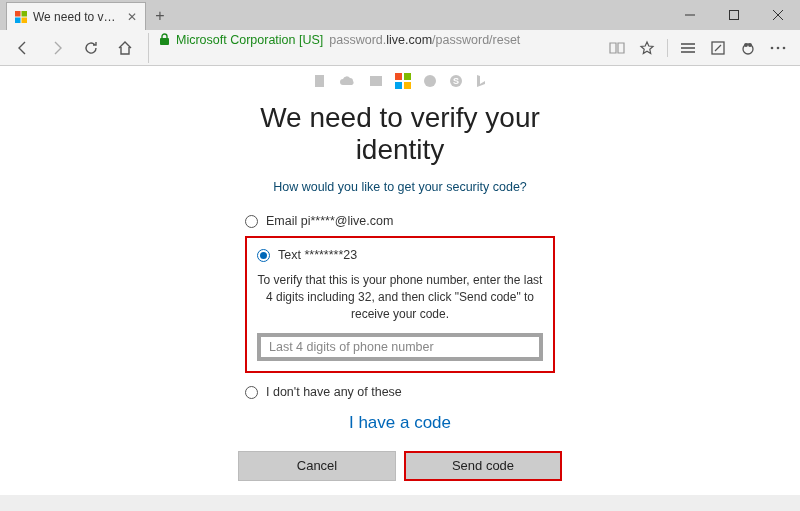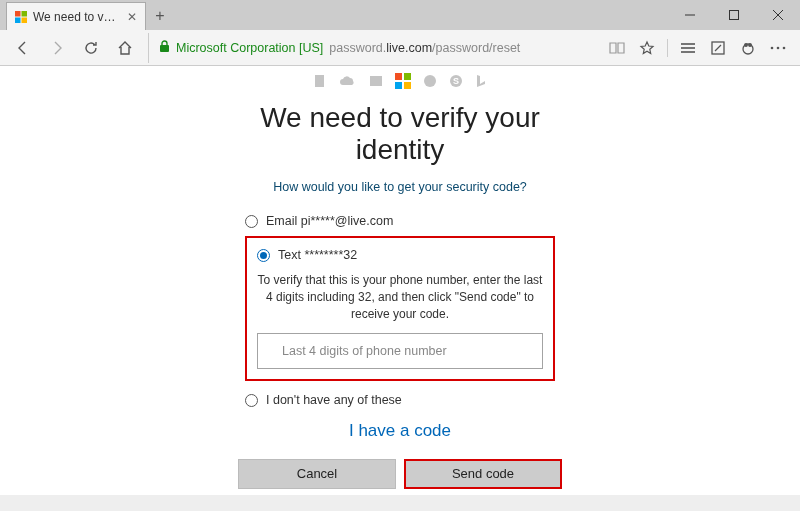--- a/index.html
+++ b/index.html
@@ -12,41 +12,41 @@
   .tab .favicon { display:flex; margin-right:6px; }
   .tab .close { margin-left:6px; color:#666; font-size:12px; }
   .newtab { width:28px; height:28px; display:flex; align-items:center; justify-content:center; color:#555; font-size:16px; }
   .wincontrols { margin-left:auto; display:flex; }
   .wincontrols div { width:44px; height:30px; display:flex; align-items:center; justify-content:center; color:#333; font-size:12px; }
 
   
   .toolbar { height:36px; background:#f4f4f4; border-bottom:1px solid #ccc; display:flex; align-items:center; padding:0 8px; gap:4px; }
   .tbtn { width:30px; height:30px; display:flex; align-items:center; justify-content:center; color:#555; }
   .tbtn svg { display:block; }
-  .addr { flex:1; display:flex; align-items:center; border-left:1px solid #ccc; padding-left:10px; margin:0 4px; font-size:12.5px; height:30px; }
+  .addr { flex:1; display:flex; align-items:flex-start; border-left:1px solid #ccc; padding-left:10px; margin:0 4px; font-size:12.5px; height:30px; }
   .cert { color:#1a8a1a; margin-right:6px; }
   .pathgrey { color:#888; }
   .right-icons { display:flex; gap:2px; align-items:center; }
   .right-icons .tbtn { width:28px; }
 
   
   .content { position:absolute; top:66px; left:0; right:0; bottom:16px; overflow:auto; }
   .inner { width:420px; margin:0 auto; text-align:center; color:#333; }
   .brandrow { margin-top:6px; display:flex; justify-content:center; gap:12px; color:#bfbfbf; height:18px; align-items:center; }
   .brandrow span, .brandrow div { display:flex; align-items:center; justify-content:center; }
   h1 { font-weight:300; font-size:28px; margin:12px 0 6px; color:#222; line-height:1.15; }
   .prompt { font-size:12.5px; margin:14px 0 16px; color:#0c4a6e; }
   .options { text-align:left; margin:0 auto; width:310px; font-size:12.5px; }
   .opt { display:flex; align-items:flex-end; gap:8px; padding:4px 0; }
   .radio { width:13px; height:13px; border:1.5px solid #555; border-radius:50%; display:inline-flex; align-items:center; justify-content:center; flex-shrink:0; }
   .radio.selected::after { content:""; width:7px; height:7px; background:#0067b8; border-radius:50%; }
   .radio.selected { border-color:#0067b8; }
   .hlbox { border:2.5px solid #d60000; padding:6px 10px 10px; margin-top:4px; }
   .helptext { font-size:12px; text-align:center; line-height:1.4; margin:6px 0 10px; color:#333; }
-  .phonein { width:100%; height:36px; border:1px solid #a3a3a3; padding:0 24px; font-size:12.5px; color:#333; }
+  .phonein { width:100%; height:28px; border:4px solid #a3a3a3; padding:0 8px; font-size:12.5px; color:#333; }
   .phonein::placeholder { color:#888; }
   .havecode { color:#0067b8; font-size:17px; margin:10px 0 18px; display:inline-block; }
   .btnrow { display:flex; gap:8px; justify-content:center; }
   .btn { width:158px; height:30px; background:#ccc; border:1px solid #bbb; font-size:13px; color:#222; display:flex; align-items:center; justify-content:center; }
   .btn.primary { border:2.5px solid #d60000; }
   .footer { font-size:12px; color:#888; margin-top:24px; }
 
   
   .bottombar { position:absolute; bottom:0; left:0; right:0; height:16px; background:#eee; }
 
@@ -218,21 +218,21 @@
 
     <div class="options">
       <label class="opt">
         <span class="radio"></span>
         <span>Email pi*****@live.com</span>
       </label>
 
       <div class="hlbox">
         <label class="opt">
           <span class="radio selected"></span>
-          <span>Text ********32</span>
+          <span>Text ********23</span>
         </label>
         <div class="helptext">To verify that this is your phone number, enter the last 4 digits including 32, and then click "Send code" to receive your code.</div>
         <input class="phonein" placeholder="Last 4 digits of phone number" style="">
       </div>
 
       <label class="opt" style="margin-top:8px">
         <span class="radio"></span>
         <span>I don't have any of these</span>
       </label>
     </div>

